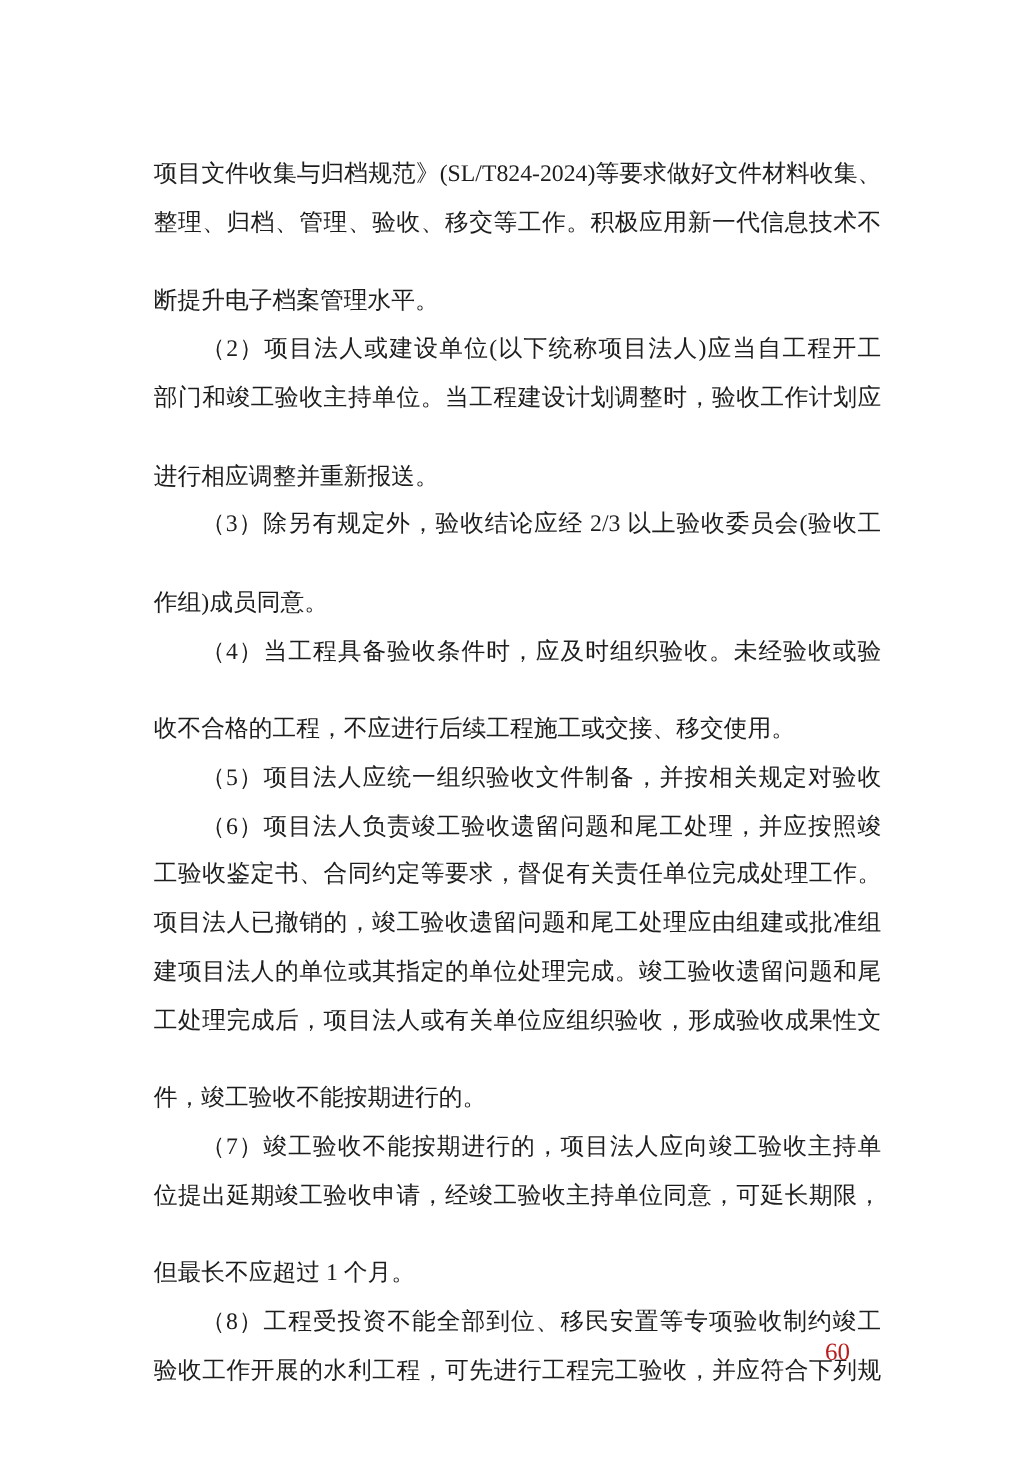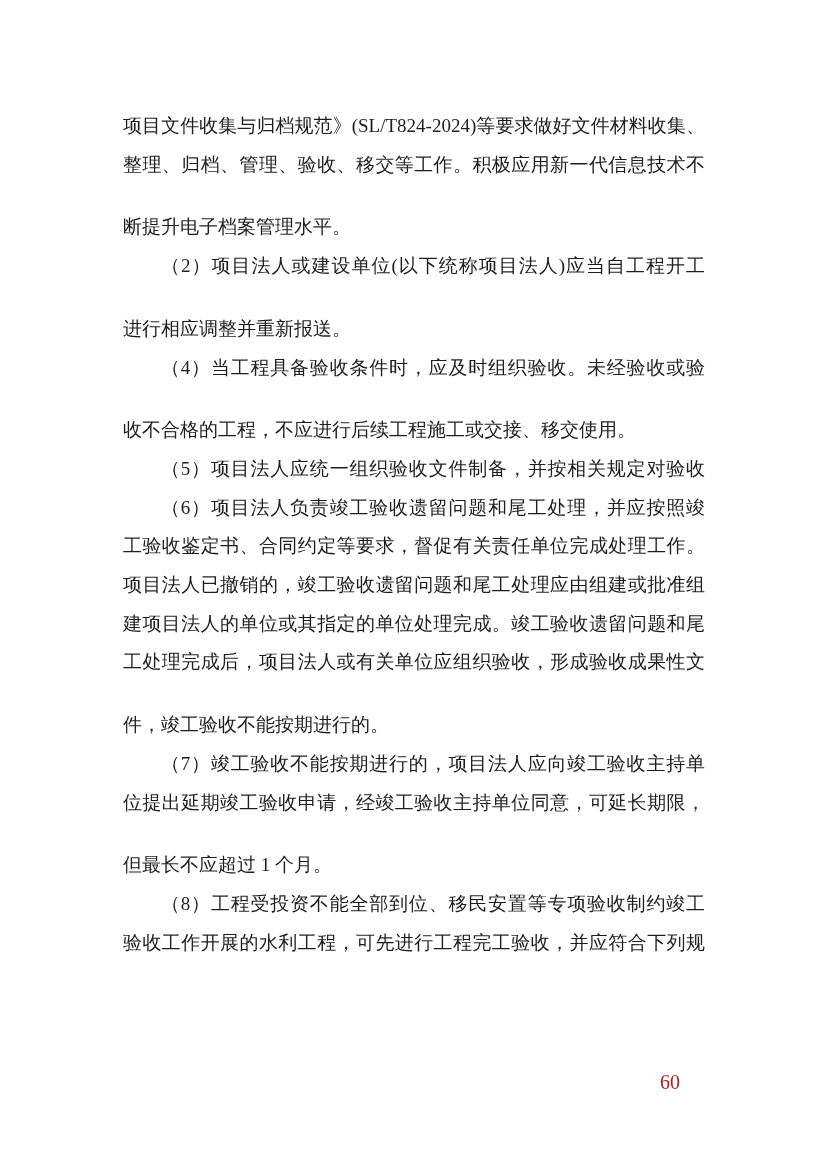--- a/index.html
+++ b/index.html
@@ -12,21 +12,21 @@
     width: 826px;
     height: 1169px;
     background: #ffffff;
     overflow: hidden;
     font-family: "Liberation Serif", "DejaVu Serif", serif;
     color: #1d1d1d;
   }
   .content {
     position: absolute;
     left: 123px;
-    top: 107px;
+    top: 121px;
     width: 582px;
     font-size: 19px;
     line-height: 38.7px;
     letter-spacing: 0;
   }
   .para {
     margin: 0;
     padding: 0;
   }
   
@@ -61,23 +61,28 @@
   <div class="content">
 
     <div class="para">
       <div class="ln">项目文件收集与归档规范》(SL/T824-2024)等要求做好文件材料收集、</div>
       <div class="ln">整理、归档、管理、验收、移交等工作。积极应用新一代信息技术不</div>
       <div class="ln end">断提升电子档案管理水平。</div>
     </div>
 
     <div class="para">
       <div class="ln ind">（2）项目法人或建设单位(以下统称项目法人)应当自工程开工</div>
+      <div class="ln">部门和竣工验收主持单位。当工程建设计划调整时，验收工作计划应</div>
       <div class="ln end">进行相应调整并重新报送。</div>
     </div>
 
+    <div class="para">
+      <div class="ln ind">（3）除另有规定外，验收结论应经 2/3 以上验收委员会(验收工</div>
+      <div class="ln end">作组)成员同意。</div>
+    </div>
 
     <div class="para">
       <div class="ln ind">（4）当工程具备验收条件时，应及时组织验收。未经验收或验</div>
       <div class="ln end">收不合格的工程，不应进行后续工程施工或交接、移交使用。</div>
     </div>
 
     <div class="para">
       <div class="ln ind">（5）项目法人应统一组织验收文件制备，并按相关规定对验收</div>
     </div>
 

